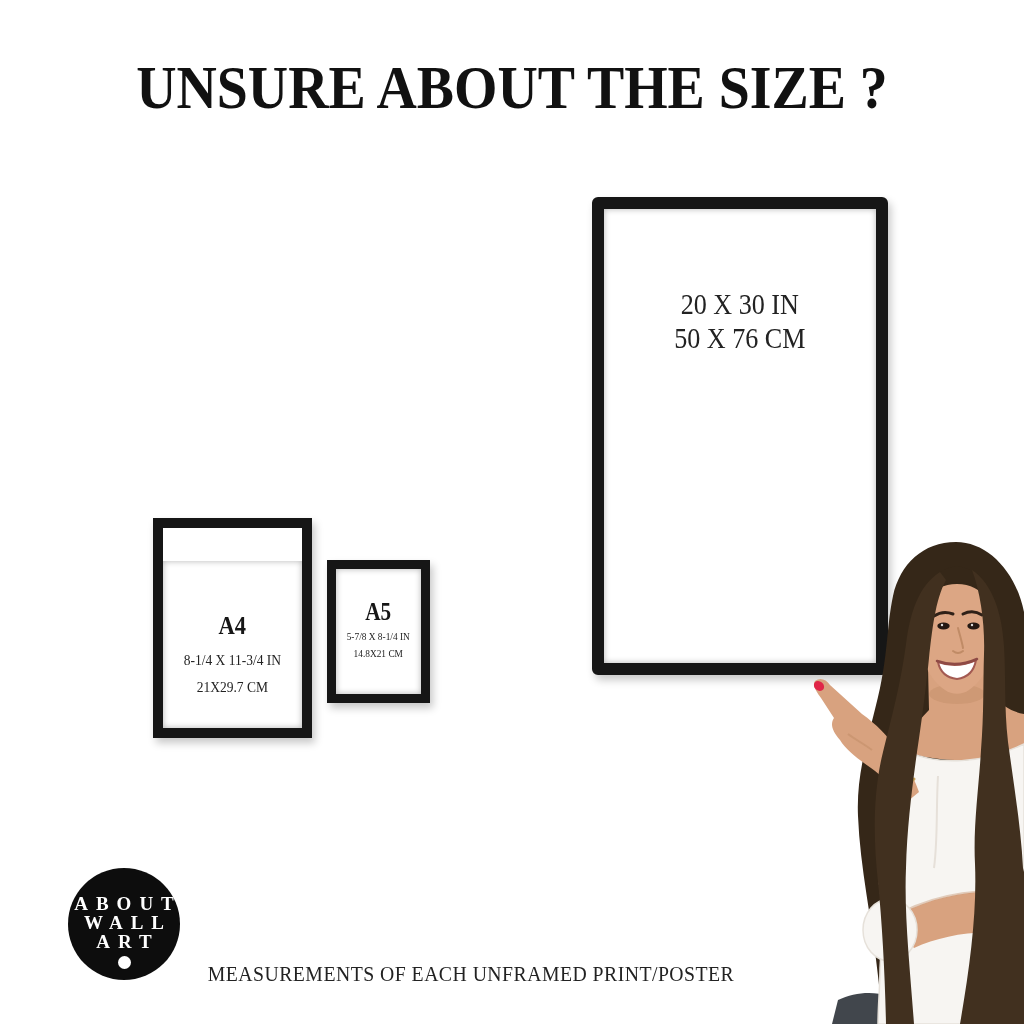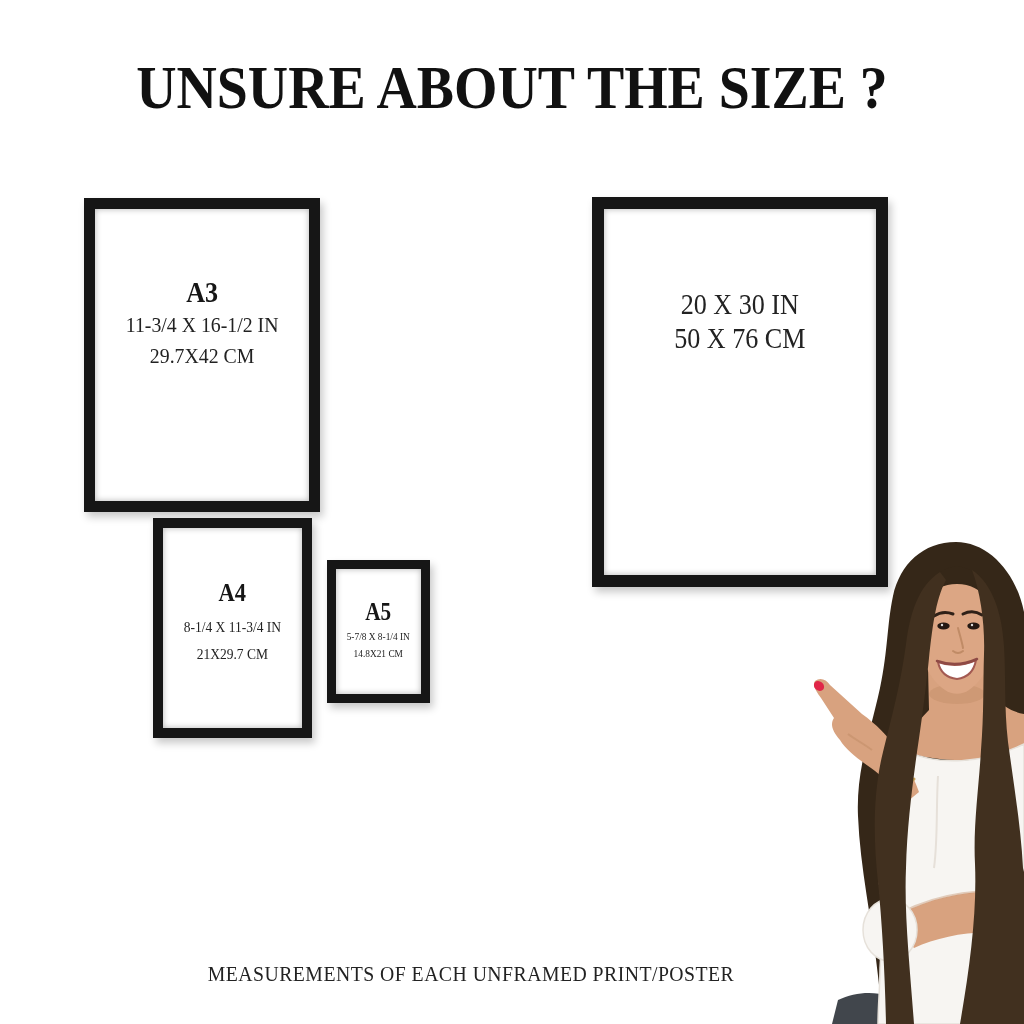--- a/index.html
+++ b/index.html
@@ -35,26 +35,26 @@
   .frame-a3{ left:84px; top:198px; width:236px; height:314px; }
   .frame-a3 .frame-inner{ padding-top:66px; }
   .frame-a3 .f-name{ font-size:29px; line-height:34px; }
   .frame-a3 .f-line{ font-size:22px; line-height:31px; }
 
   .frame-a2{ left:325px; top:197px; width:258px; height:348px; }
   .frame-a2 .frame-inner{ padding-top:60px; }
   .frame-a2 .f-name{ font-size:31px; line-height:36px; }
   .frame-a2 .f-line{ font-size:23px; line-height:32px; }
 
-  .frame-20x30{ left:592px; top:197px; width:296px; height:390px; border-width:12px; }
+  .frame-20x30{ left:592px; top:197px; width:296px; height:478px; border-width:12px;border-radius:6px; }
   .frame-20x30 .frame-inner{ padding-top:78px; }
   .frame-20x30 .f-line{ font-size:29px; line-height:34px; }
 
   .frame-a4{ left:153px; top:518px; width:159px; height:220px; border-width:10px; }
-  .frame-a4 .frame-inner{ padding-top:50px; }
+  .frame-a4 .frame-inner{ padding-top:50px;margin-top:33px; }
   .frame-a4 .f-name{ font-size:25px; line-height:30px; margin-bottom:6px; }
   .frame-a4 .f-line{ font-size:15px; line-height:27px; }
 
   .frame-a5{ left:327px; top:560px; width:103px; height:143px; border-width:9px; }
   .frame-a5 .frame-inner{ padding-top:29px; }
   .frame-a5 .frame-text{ transform:scaleX(.85); }
   .frame-a5 .f-name{ font-size:25px; line-height:28px; margin-bottom:2px; }
   .frame-a5 .f-line{ font-size:11px; line-height:17px; }
 
   
@@ -81,29 +81,20 @@
   .woman{ position:absolute; left:788px; top:538px; width:236px; height:486px; }
   .woman svg{ display:block; }
 </style>
 </head>
 <body>
 
 <div class="canvas">
 
   <div class="title">UNSURE ABOUT THE SIZE ?</div>
 
-  <div class="frame frame-a3">
-    <div class="frame-inner">
-      <div class="frame-text">
-        <div class="f-name">A3</div>
-        <div class="f-line">11-3/4 X 16-1/2 IN</div>
-        <div class="f-line">29.7X42 CM</div>
-      </div>
-    </div>
-  </div>
 
 
   <div class="frame frame-20x30">
     <div class="frame-inner">
       <div class="frame-text">
         <div class="f-line">20 X 30 IN</div>
         <div class="f-line">50 X 76 CM</div>
       </div>
     </div>
   </div>
@@ -121,20 +112,26 @@
   <div class="frame frame-a5">
     <div class="frame-inner">
       <div class="frame-text">
         <div class="f-name">A5</div>
         <div class="f-line">5-7/8 X 8-1/4 IN</div>
         <div class="f-line">14.8X21 CM</div>
       </div>
     </div>
   </div>
 
+  <div class="logo">
+    <div class="logo-line">ABOUT</div>
+    <div class="logo-line">WALL</div>
+    <div class="logo-line">ART</div>
+    <div class="logo-dot"></div>
+  </div>
 
   <div class="caption">MEASUREMENTS OF EACH UNFRAMED PRINT/POSTER</div>
 
   <div class="woman">
     <svg width="236" height="486" viewBox="0 0 236 486">
 
       <path d="M168,4 C135,4 112,26 105,58 C99,86 100,112 92,150 C82,196 68,232 70,278
                C72,330 84,382 90,438 C92,456 94,472 95,486 L236,486 L236,74 C228,34 200,4 168,4 Z" fill="var(--hair,#352718)"></path>
 
       <path d="M44,486 L50,462 C66,454 86,453 100,458 L98,486 Z" fill="var(--jeans,#41464c)"></path>

